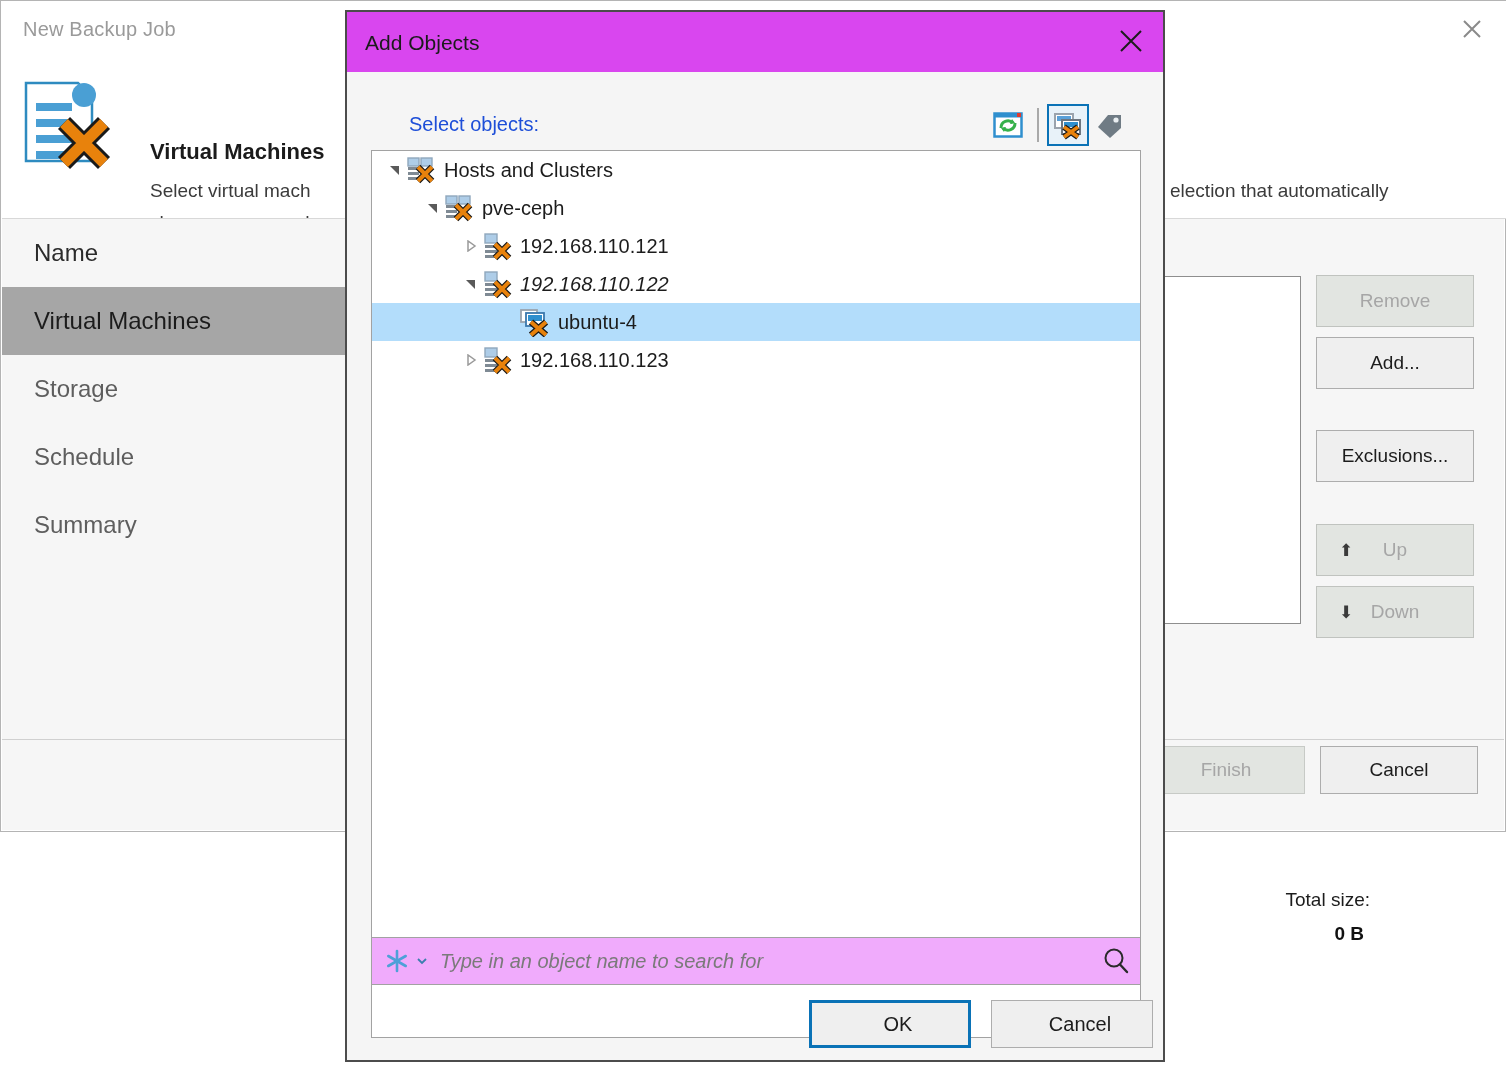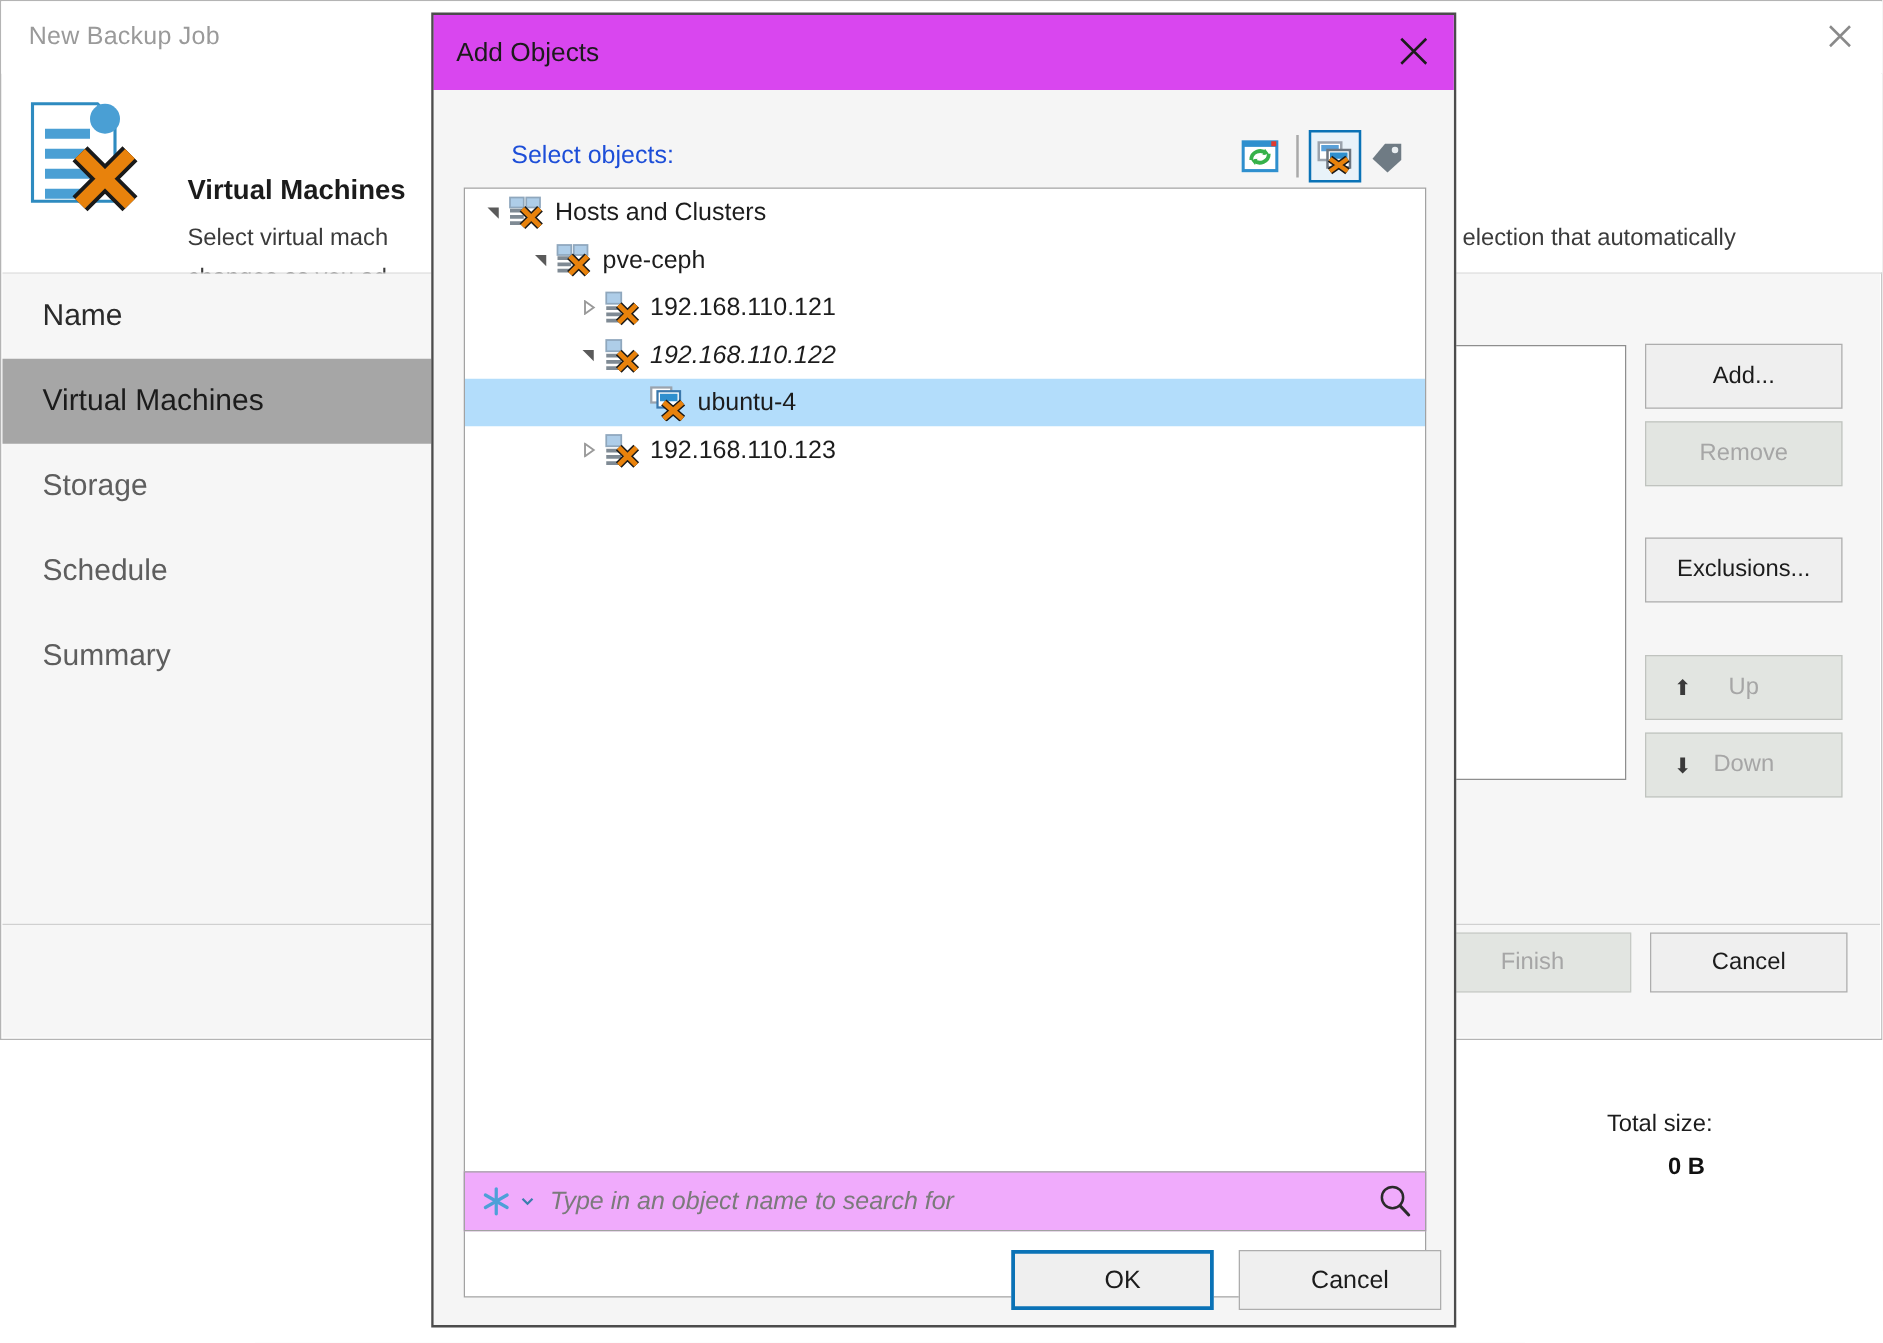--- a/index.html
+++ b/index.html
@@ -223,22 +223,22 @@
       <div class="nav-item">Schedule</div>
       <div class="nav-item">Summary</div>
     </div>
 
     <div class="wiz-content">
       <div class="vm-listbox">
         <div class="col-divider"></div>
       </div>
 
       <div class="side-buttons">
+        <div class="sbtn disabled">Remove</div>
         <div class="sbtn">Add...</div>
-        <div class="sbtn disabled">Remove</div>
         <div class="sbtn gap">Exclusions...</div>
         <div class="sbtn disabled updown gap2">
           <span class="arrow">⬆</span>
           <span>Up</span>
         </div>
         <div class="sbtn disabled updown">
           <span class="arrow">⬇</span>
           <span>Down</span>
         </div>
       </div>

